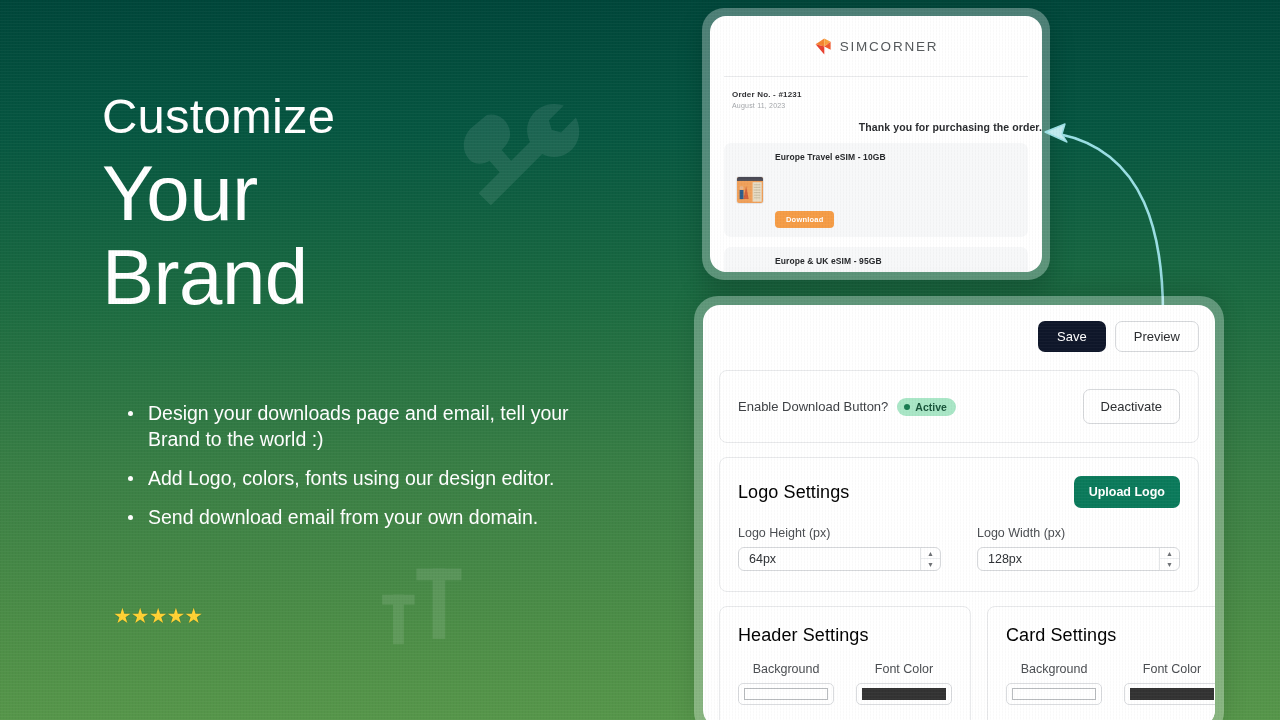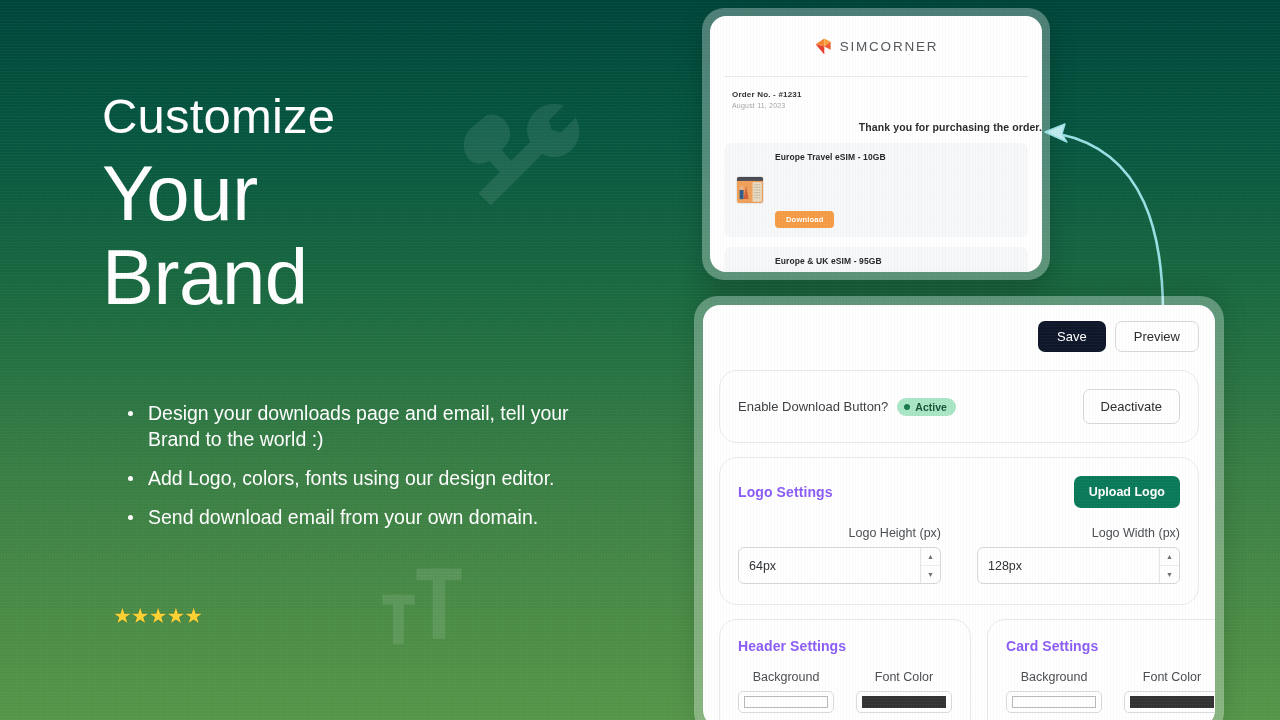--- a/index.html
+++ b/index.html
@@ -272,21 +272,21 @@
     font-weight: 400;
   }
   .btn-outline {
     background: #ffffff;
     color: #2a2c2f;
     border: 1px solid #d6d8db;
   }
 
   .sec-box {
     border: 1px solid #e8e9eb;
-    border-radius: 18px;
+    border-radius: 8px;
     background: #fff;
     margin-bottom: 14px;
   }
 
   
   .enable-row {
     display: flex;
     align-items: center;
     justify-content: space-between;
     padding: 18px 18px;
@@ -329,54 +329,53 @@
 
   
   .logo-box { padding: 18px 18px 20px 18px; }
   .logo-head {
     display: flex;
     align-items: center;
     justify-content: space-between;
     margin-bottom: 18px;
   }
   .sec-title {
-    font-size: 14px;
-    font-weight: 700;
-    color: #8b5cf6;
+    font-size: 18px;
+    font-weight: 400;
+    color: #000000;
     letter-spacing: .1px;
   }
   .btn-upload {
     background: #0b7a5b;
     color: #fff;
     border: none;
     border-radius: 7px;
     font-size: 12.5px;
     font-weight: 700;
     padding: 9px 15px;
     cursor: pointer;
     font-family: "Liberation Sans", sans-serif;
   }
   .field-grid {
     display: flex;
     gap: 36px;
-    text-align: right;
   }
   .field { flex: 1 1 0; }
   .field-label {
     font-size: 12.5px;
     color: #4a4d51;
     margin-bottom: 7px;
   }
   .stepper {
     display: flex;
     align-items: stretch;
     border: 1px solid #d6d8db;
     border-radius: 6px;
     background: #fff;
-    height: 37px;
+    height: 24px;
     overflow: hidden;
   }
   .stepper-value {
     flex: 1 1 auto;
     display: flex;
     align-items: center;
     padding-left: 10px;
     font-size: 12.5px;
     color: #2e3135;
   }

